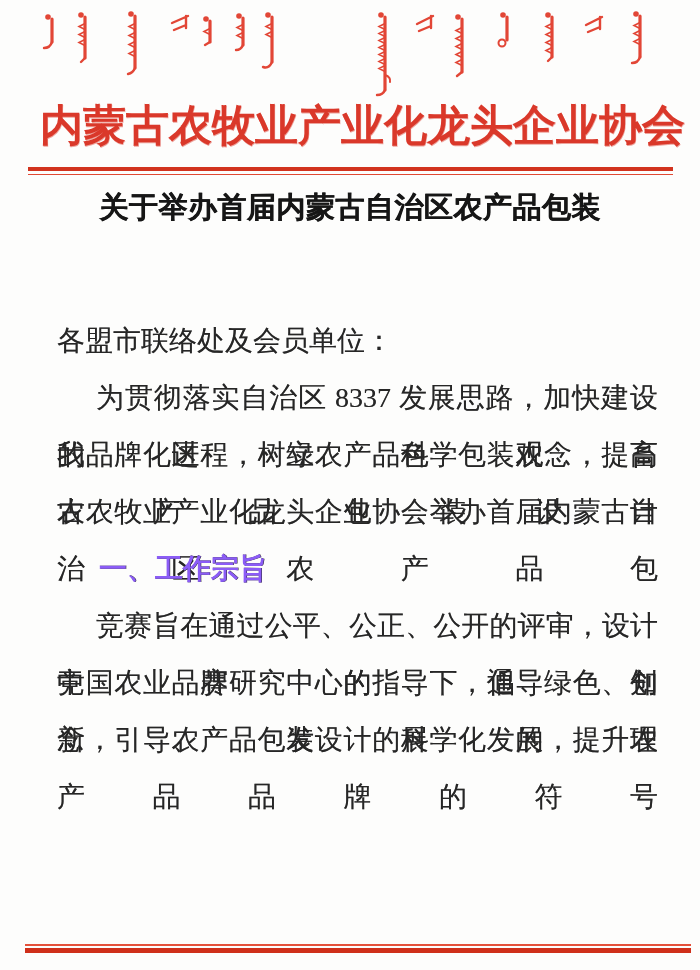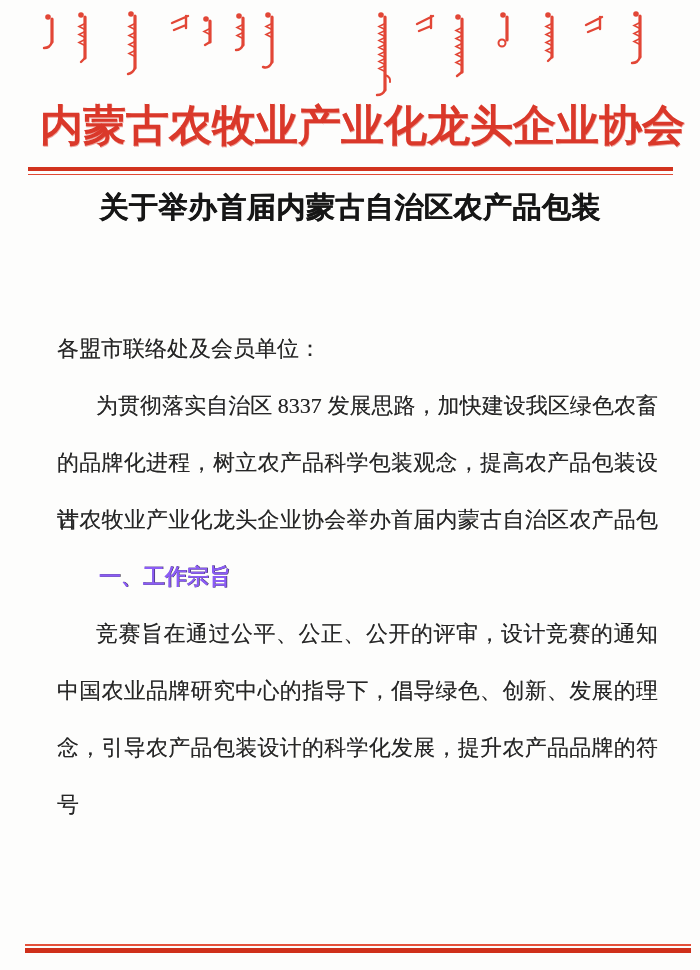--- a/index.html
+++ b/index.html
@@ -26,22 +26,22 @@
   
   .title{
     position:absolute;left:0;right:0;text-align:center;
     font-size:29px;font-weight:bold;color:#161616;letter-spacing:0.5px;
     text-shadow:0.5px 0 0 #161616;
   }
   .title-l1{top:188px;}
   .title-l2{top:262px;}
   
   .bodytext{
-    position:absolute;top:320px;left:57px;width:601px;
-    font-size:22px;color:#262626;
+    position:absolute;top:312px;left:57px;width:601px;
+    font-size:28px;color:#262626;
     text-shadow:0 0 0.5px rgba(45,45,45,.55);
   }
   .ln{line-height:57px;height:57px;white-space:nowrap;}
   .ln.just{white-space:normal;text-align:justify;text-align-last:justify;}
   .ln.indent{text-indent:39px;}
   .ln.heading{font-weight:bold;text-indent:42px;color:#8b5cf6;text-shadow:0.4px 0 0 #1c1c1c;}
   
   .mg{stroke:#e24636;fill:none;stroke-linecap:round;}
 </style>
 </head>

